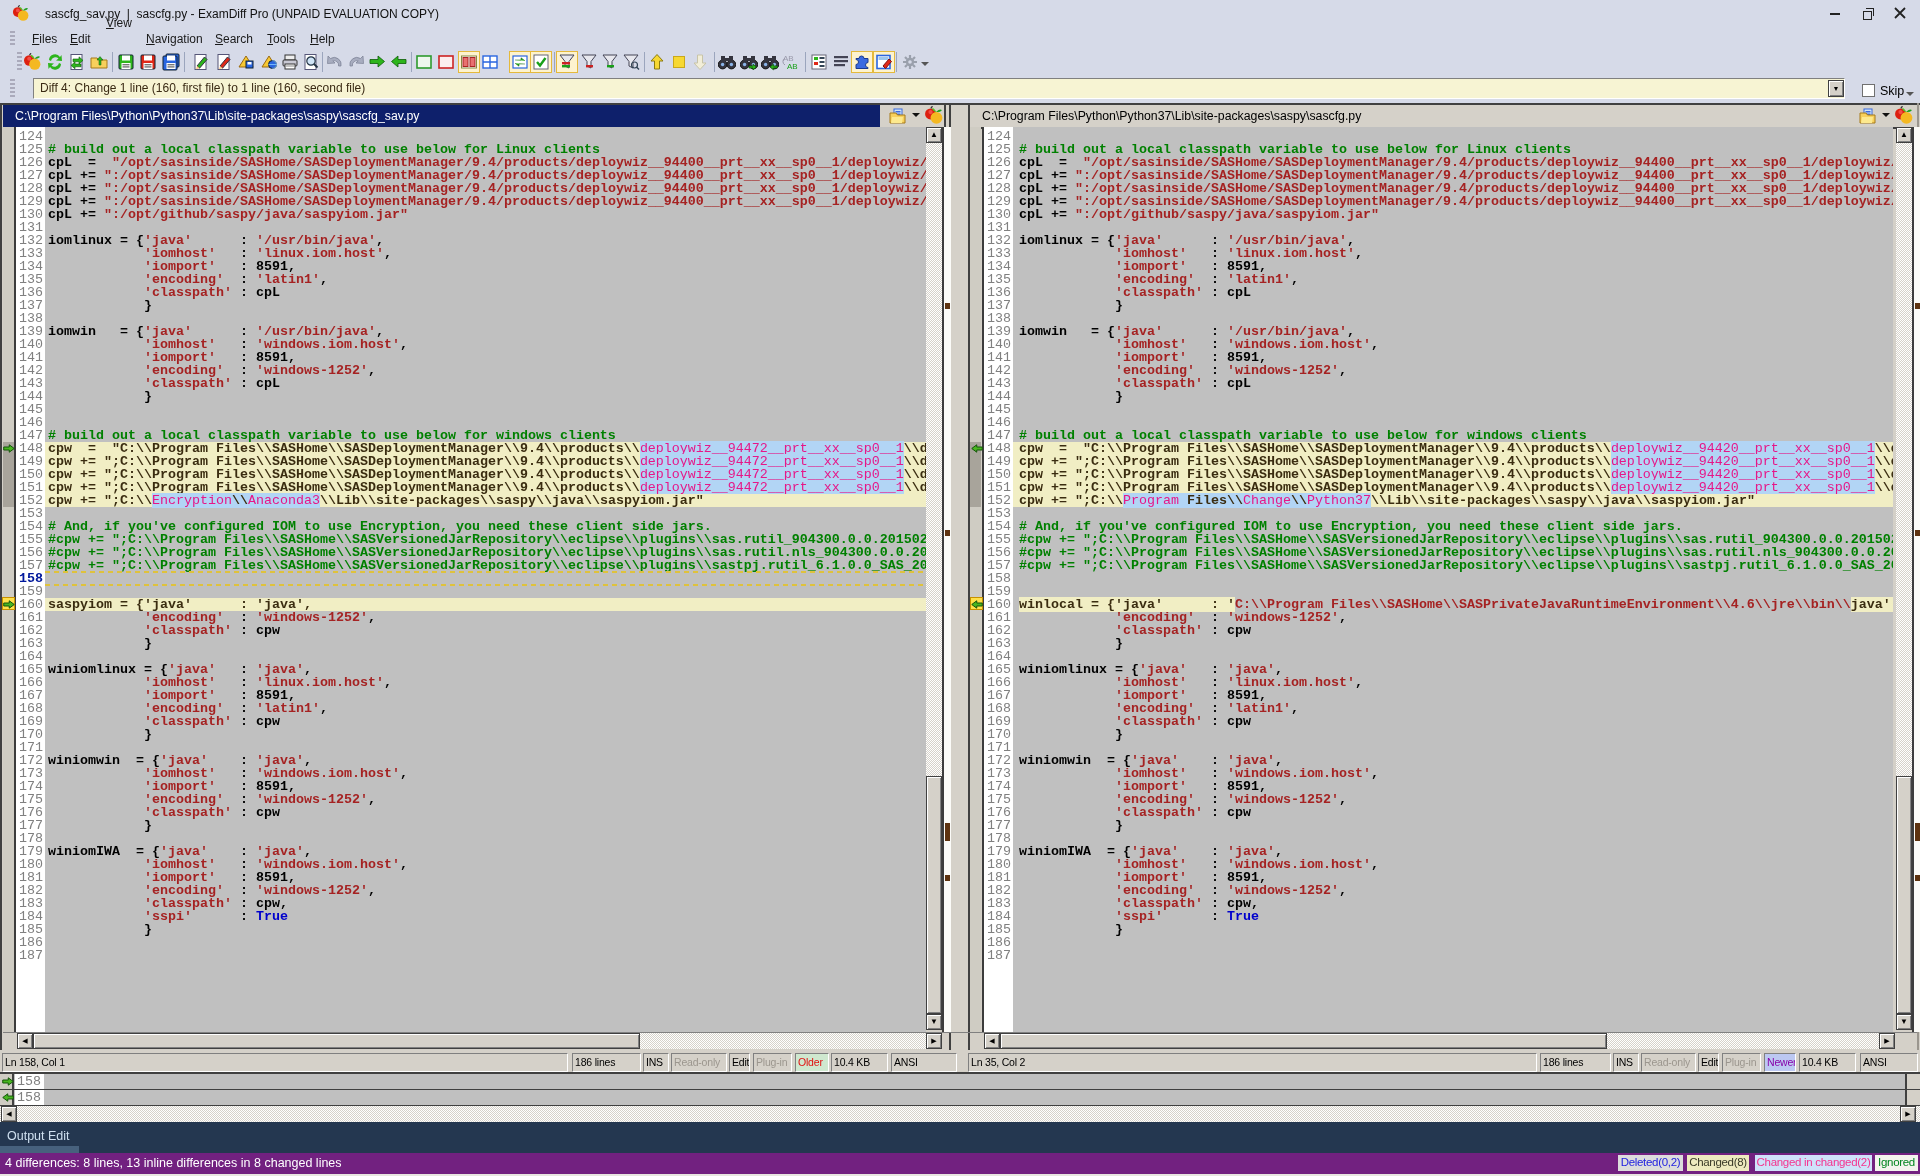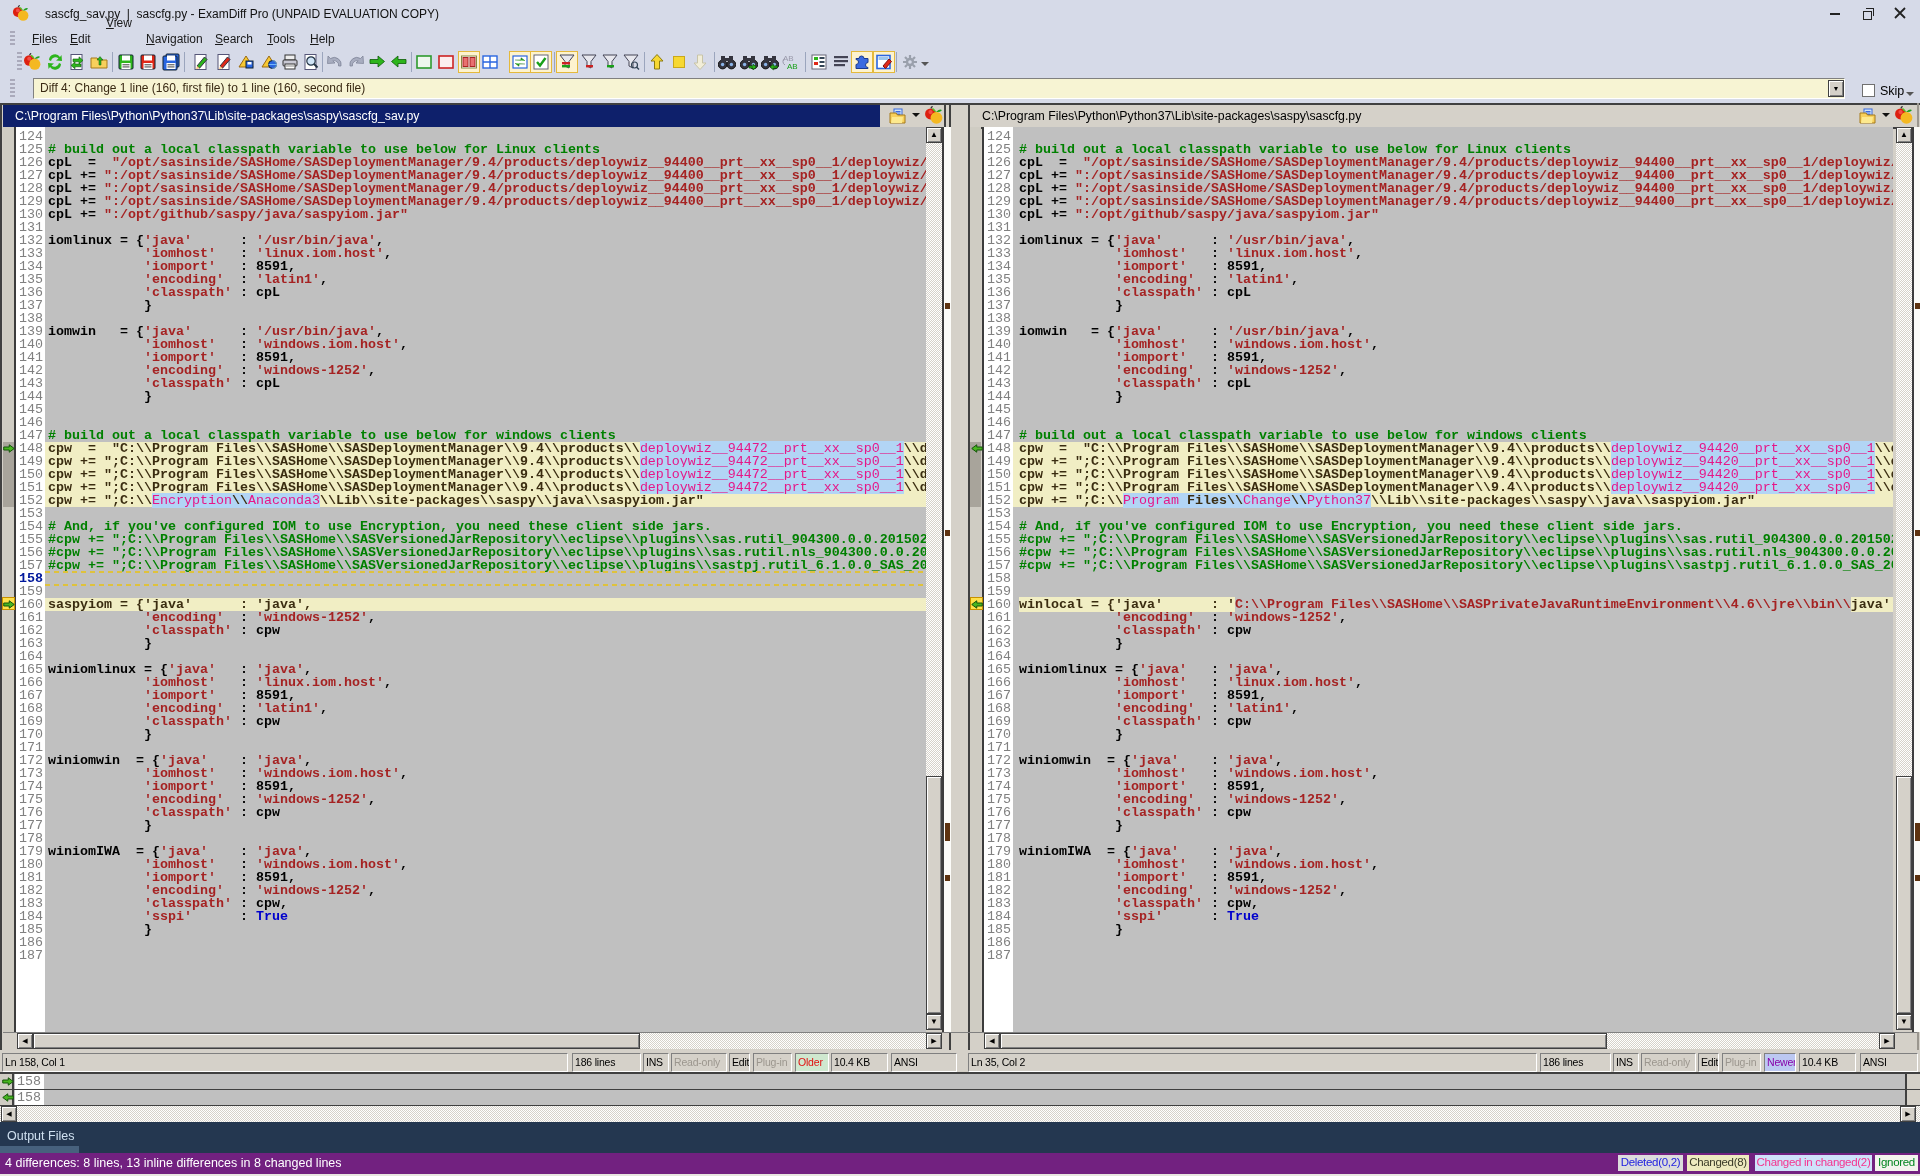--- a/index.html
+++ b/index.html
@@ -645,21 +645,21 @@
 <pre class="mono" style="left:17px;top:1091px;color:#808080">158</pre>
 <svg class="ar" style="left:2px;top:1093px" width="12" height="9" viewBox="0 0 11.5 9">
     <path d="M11,3 H5.5 V0.8 L0.5,4.5 5.5,8.2 V6 H11 z" fill="#49b621" stroke="#14560a" stroke-width="1"></path>
   </svg>
 <div class="abs" style="left:1905px;top:1090px;width:2px;height:15px;background:#404040"></div>
 <div class="abs" style="left:0;top:1105px;width:1920px;height:1px;background:#404040"></div>
 <div class="abs" style="left:0;top:1106px;width:1920px;height:16px;background:repeating-conic-gradient(#ffffff 0% 25%, #d6d2ca 0% 50%);background-size:2px 2px;"></div>
 <div class="b3" style="left:1px;top:1106px;width:16px;height:16px;line-height:14px;font-size:7px">◀</div>
 <div class="b3" style="left:1900px;top:1106px;width:16px;height:16px;line-height:14px;font-size:7px">▶</div>
 <div class="abs" style="left:0;top:1122px;width:1920px;height:31px;background:#243750"></div>
-<div class="abs" style="left:7px;top:1129px;font-size:12.5px;color:#cfe0f0">Output Files</div>
+<div class="abs" style="left:7px;top:1129px;font-size:12.5px;color:#cfe0f0">Output Edit</div>
 <div class="abs" style="left:0;top:1146px;width:79px;height:7px;background:#47617d"></div>
 <div class="abs" style="left:0;top:1153px;width:1920px;height:21px;background:#722180"></div>
 <div class="abs" style="left:5px;top:1156px;font-size:12.5px;color:#fff">4 differences: 8 lines, 13 inline differences in 8 changed lines</div>
 <div class="abs" style="left:1555px;top:1176px;width:76px;height:16px;background:#b3aca6;color:#8b2020;font-size:11.5px;line-height:15px;text-align:center;overflow:hidden;white-space:nowrap;letter-spacing:-0.3px">Added(0,3)</div>
 <div class="abs" style="left:1618px;top:1155px;width:65px;height:16px;background:#dcdcdc;color:#2222e0;font-size:11.5px;line-height:15px;text-align:center;overflow:hidden;white-space:nowrap;letter-spacing:-0.3px">Deleted(0,2)</div>
 <div class="abs" style="left:1687px;top:1155px;width:62px;height:16px;background:#eeeabf;color:#3a3a28;font-size:11.5px;line-height:15px;text-align:center;overflow:hidden;white-space:nowrap;letter-spacing:-0.3px">Changed(8)</div>
 <div class="abs" style="left:1755px;top:1155px;width:117px;height:16px;background:#cfe2fa;color:#f5338f;font-size:11.5px;line-height:15px;text-align:center;overflow:hidden;white-space:nowrap;letter-spacing:-0.3px">Changed in changed(2)</div>
 <div class="abs" style="left:1875px;top:1155px;width:43px;height:16px;background:#f4f4ee;color:#00851f;font-size:11.5px;line-height:15px;text-align:center;overflow:hidden;white-space:nowrap;letter-spacing:-0.3px">Ignored</div>
 <div class="abs" style="left:0;top:1174px;width:1920px;height:2px;background:#e8e6e0"></div>
 </body></html>

